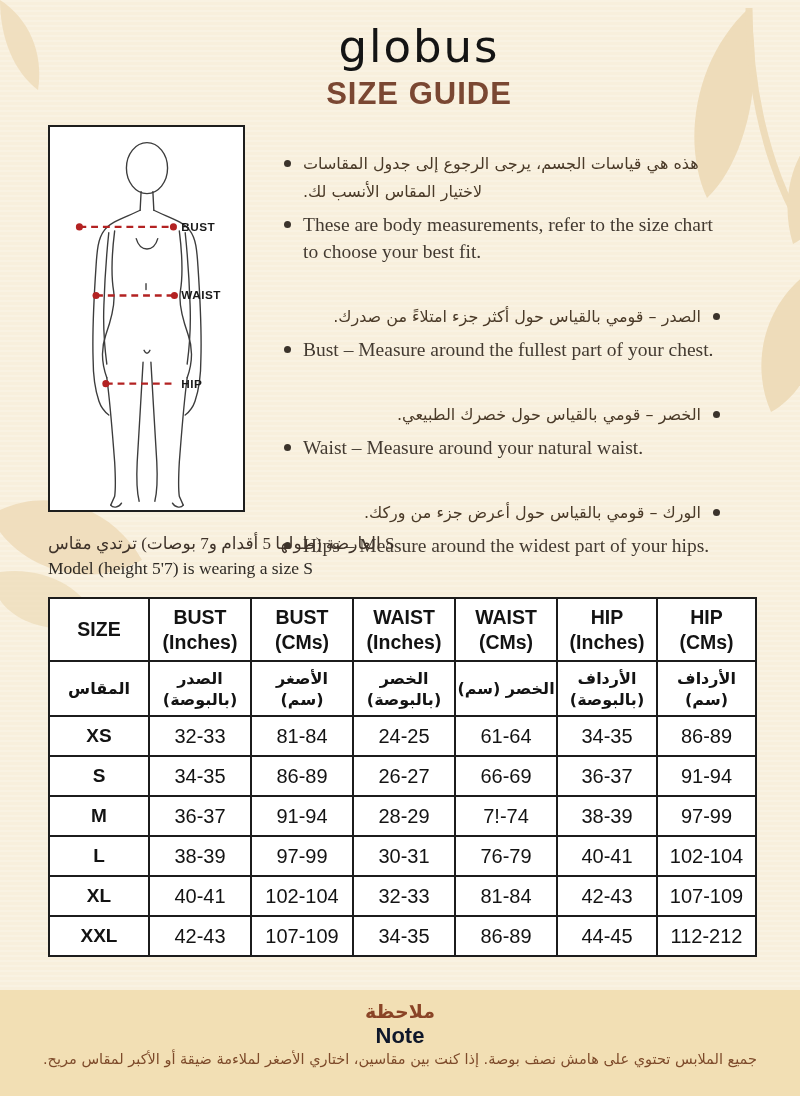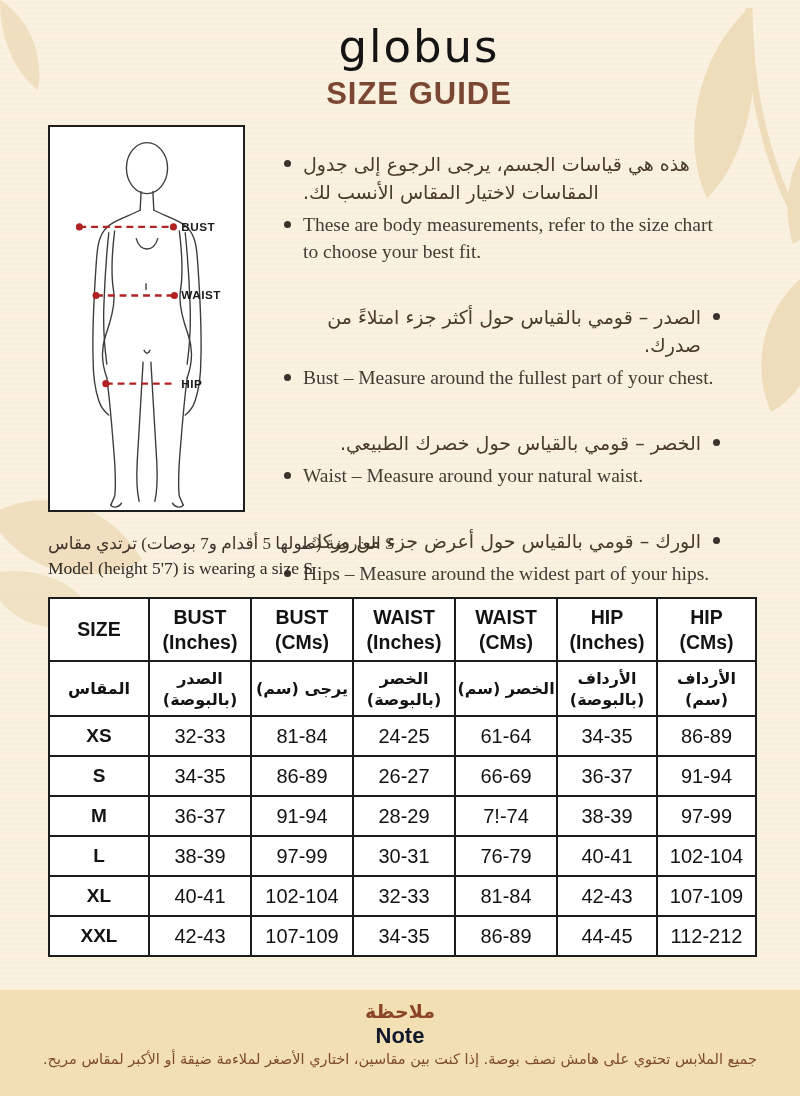--- a/index.html
+++ b/index.html
@@ -41,21 +41,21 @@
   .b-item{display:flex;align-items:flex-start;margin-bottom:5px;}
   .b-dot{
     flex:0 0 auto;width:7px;height:7px;border-radius:50%;
     background:#3b332b;margin-top:10px;
   }
   .b-item .b-dot{margin-right:12px;}
   .b-item.dot-right{flex-direction:row-reverse;}
   .b-item.dot-right .b-dot{margin-right:0;margin-left:12px;}
   .b-text-ar{
     font-family:"DejaVu Sans", sans-serif;
-    font-size:19px;line-height:28px;color:#4a3a28;flex:1 1 auto;
+    font-size:16px;line-height:28px;color:#4a3a28;flex:1 1 auto;
   }
   .b-item.dot-right .b-text-ar{text-align:right;}
   .b-text-en{
     font-family:"Liberation Serif", serif;
     font-size:19.5px;line-height:27px;color:#433a31;flex:1 1 auto;
   }
   .pair-gap{height:33px;}
 
   .model-note{position:absolute;left:48px;top:531px;width:420px;}
   .model-ar{
@@ -258,21 +258,21 @@
     <tr class="hdr-ar" dir="rtl">
       <th>
             <div>المقاس</div>
             <div></div>
           </th>
       <th>
             <div>الصدر</div>
             <div>(بالبوصة)</div>
           </th>
       <th>
-            <div>يرجى (سم)</div>
+            <div>الأصغر (سم)</div>
             <div></div>
           </th>
       <th>
             <div>الخصر</div>
             <div>(بالبوصة)</div>
           </th>
       <th>
             <div>الخصر (سم)</div>
             <div></div>
           </th>

